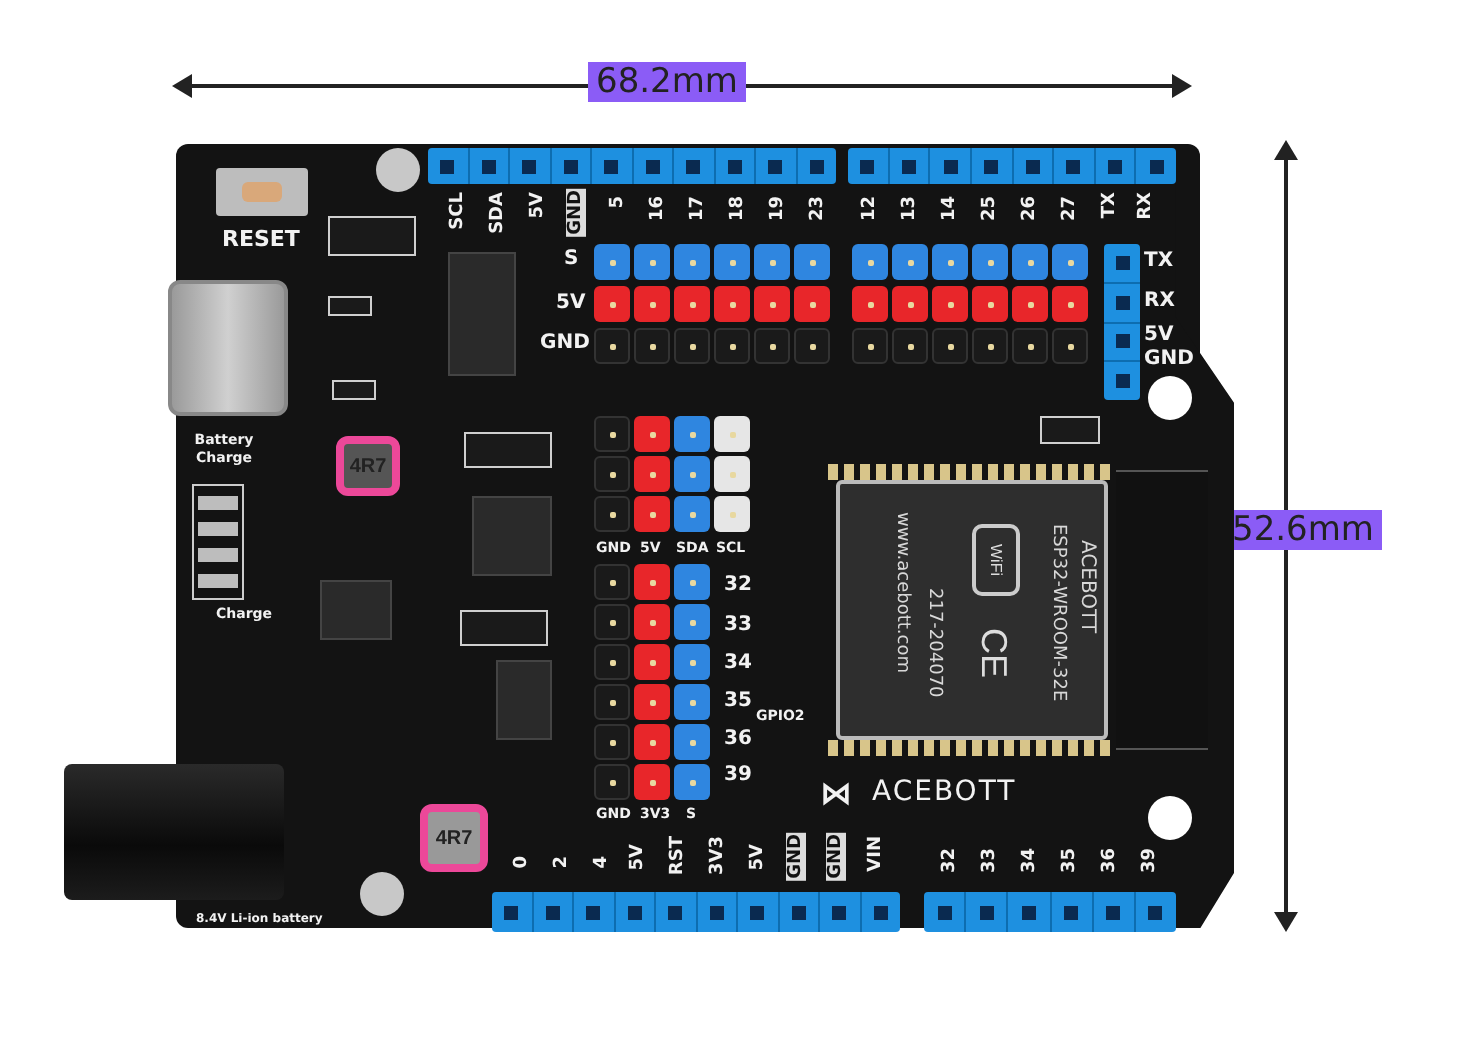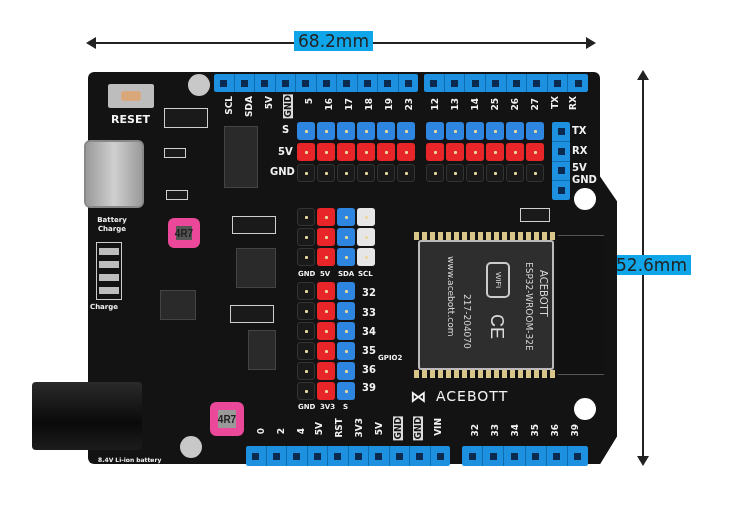--- a/index.html
+++ b/index.html
@@ -1,19 +1,19 @@
 <!DOCTYPE html>
 <html><head>
 <meta charset="utf-8">
 <style>
   * { box-sizing: border-box; margin: 0; padding: 0; }
   html, body { width: 730px; height: 521px; background: #ffffff; overflow: hidden; }
   body { position: relative; font-family: "Liberation Sans", sans-serif; }
 
-  .dim-label { position: absolute; font-family: "DejaVu Sans", sans-serif; font-size: 17px; color: #222; background: #0ea5e9; padding: 0 4px; }
+  .dim-label { position: absolute; font-family: "DejaVu Sans", sans-serif; font-size: 17px; color: #222; background: #8b5cf6; padding: 0 4px; }
   .hline { position: absolute; height: 2px; background: #222; }
   .vline { position: absolute; width: 2px; background: #222; }
   .arrow-l { position: absolute; width: 0; height: 0; border-top: 6px solid transparent; border-bottom: 6px solid transparent; border-right: 10px solid #222; }
   .arrow-r { position: absolute; width: 0; height: 0; border-top: 6px solid transparent; border-bottom: 6px solid transparent; border-left: 10px solid #222; }
   .arrow-u { position: absolute; width: 0; height: 0; border-left: 6px solid transparent; border-right: 6px solid transparent; border-bottom: 10px solid #222; }
   .arrow-d { position: absolute; width: 0; height: 0; border-left: 6px solid transparent; border-right: 6px solid transparent; border-top: 10px solid #222; }
 
   .board { position: absolute; left: 88px; top: 72px; width: 512px; height: 392px; background: #131313;
     clip-path: polygon(0 0, 100% 0, 100% 0, 100% 22%, 104% 30%, 104% 100%, 0 100%); border-radius: 6px; }
   .board-right { position: absolute; left: 575px; top: 72px; width: 42px; height: 392px; background: #131313;
@@ -47,21 +47,21 @@
   .reset-btn::after { content: ""; width: 20px; height: 10px; background: #d9a87a; border-radius: 3px; }
 
   .esp { position: absolute; left: 418px; top: 240px; width: 136px; height: 130px; background: #2e2e2e; border: 2px solid #bbb; border-radius: 3px; }
   .esp-text { position: absolute; color: #d8d8d8; font-family: "DejaVu Sans", sans-serif; font-size: 9px; writing-mode: vertical-rl; white-space: nowrap; }
   .esp-pads-top { position: absolute; left: 414px; top: 232px; width: 144px; height: 8px;
     background: repeating-linear-gradient(90deg, #d8c58a 0 5px, transparent 5px 8px); }
   .esp-pads-bot { position: absolute; left: 414px; top: 370px; width: 144px; height: 8px;
     background: repeating-linear-gradient(90deg, #d8c58a 0 5px, transparent 5px 8px); }
   .antenna { position: absolute; left: 558px; top: 235px; width: 46px; height: 140px; background: #111; border-top: 1px solid #555; border-bottom: 1px solid #555; }
 
-  .inductor { position: absolute; border-radius: 6px; background: #555; border: 8px solid #ec4899; color: #222; font-size: 10px; font-weight: bold; display: flex; align-items: center; justify-content: center; }
+  .inductor { position: absolute; border-radius: 6px; background: #555; border: 4px solid #ec4899; color: #222; font-size: 10px; font-weight: bold; display: flex; align-items: center; justify-content: center; }
 
   .batt-led { position: absolute; left: 96px; top: 242px; width: 26px; height: 58px; border: 1px solid #ccc; display: flex; flex-direction: column; justify-content: space-around; padding: 2px; }
   .batt-led span { height: 7px; background: #bdbdbd; }
 </style>
 </head>
 <body>
 
 <div class="arrow-l" style="left:86px; top:37px;"></div>
 <div class="hline" style="left:92px; top:42px; width:496px;"></div>
 <div class="arrow-r" style="left:586px; top:37px;"></div>
@@ -275,21 +275,21 @@
 <div class="reset-btn"></div>
 <div class="silk" style="left:111px; top:113px; font-size:11px;">RESET</div>
 <div class="usb"></div>
 <div class="silk" style="left:92px; top:216px; font-size:7px; width:40px; text-align:center; line-height:9px;">Battery Charge</div>
 <div class="batt-led">
     <span></span>
     <span></span>
     <span></span>
     <span></span>
   </div>
-<div class="silk" style="left:90px; top:303px; font-size:7px;">Charge</div>
+<div class="silk" style="left:108px; top:303px; font-size:7px;">Charge</div>
 <div class="dcjack"></div>
 <div class="silk" style="left:98px; top:456px; font-size:6px;">8.4V Li-ion battery</div>
 
 <div class="chip" style="left:224px; top:126px; width:34px; height:62px;"></div>
 <div class="inductor" style="left:168px; top:218px; width:32px; height:30px;">
     <span>4R7</span>
   </div>
 <div class="inductor" style="left:210px; top:402px; width:34px; height:34px; background:#999;">
     <span>4R7</span>
   </div>

